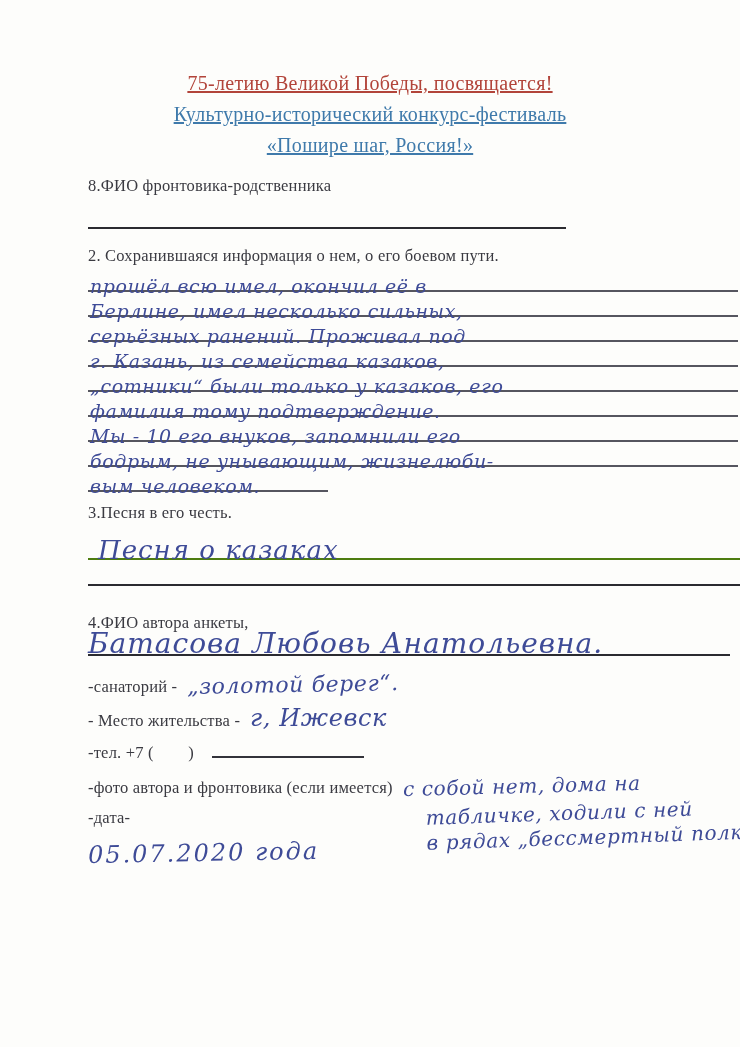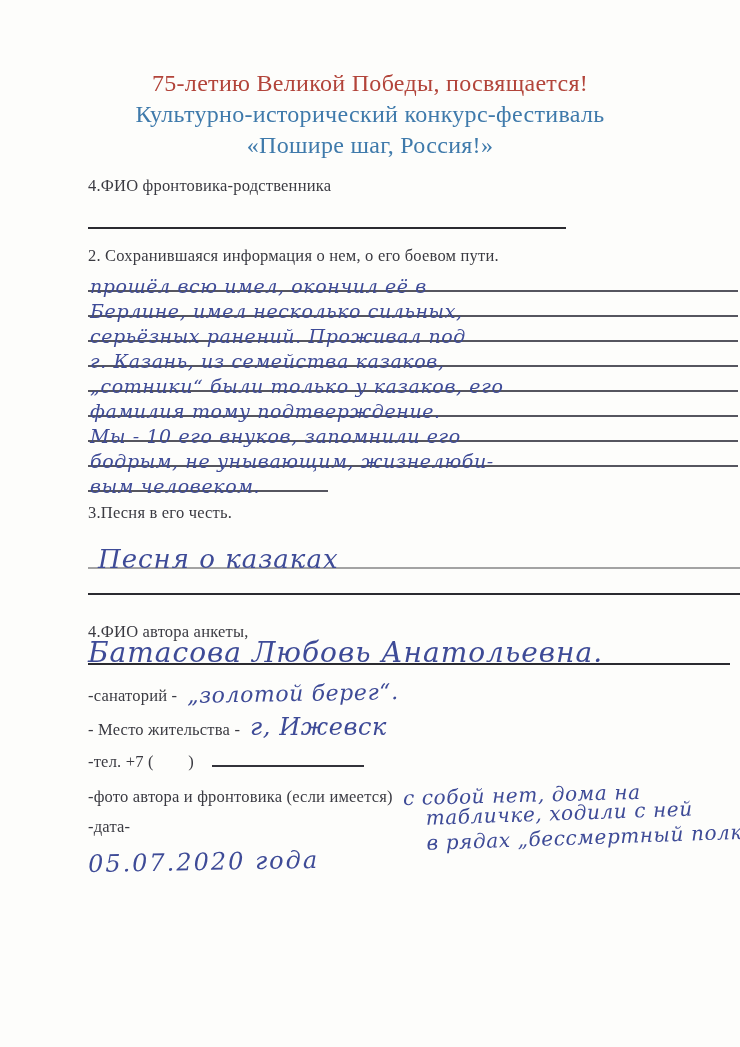--- a/index.html
+++ b/index.html
@@ -7,21 +7,21 @@
   .page {
     position:relative;
     width:740px; height:1047px;
     margin:0 auto;
     background:#fdfdfb;
     font-family:"Liberation Serif","DejaVu Serif",serif;
     color:#35353c;
     overflow:hidden;
   }
   .titles { padding-top:68px; text-align:center; }
-  .title { font-size:24px; line-height:31px; letter-spacing:0.3px; }
+  .title { font-size:20px; line-height:31px; letter-spacing:0.3px;text-decoration:underline; }
   .title.red  { color:var(--red,#b2443a); }
   .title.blue { color:var(--blue,#3f7aab); }
 
   .content { padding-left:88px; padding-right:6px; }
 
   .form-label { font-size:16.5px; color:#3a3a41; letter-spacing:0.2px; line-height:22px; }
 
   
   .hw {
     font-family:"DejaVu Serif",serif;
@@ -41,23 +41,23 @@
   .row {
     position:relative;
     height:25px; width:650px;
     border-bottom:2px solid #56565f;
   }
   .row .hw { position:absolute; left:2px; bottom:-7px; }
   .row.short { width:240px; }
 
   .q3-label { margin-top:10px; }
   .q3-answer {
-    position:relative; margin-top:17px;
+    position:relative; margin-top:8px;
     height:28px; width:652px;
-    border-bottom:2px solid #a3a3a3;
+    border-bottom:2px solid #4d7c0f;
   }
   .q3-answer .hw-big { position:absolute; left:10px; bottom:-7px; font-size:26px; }
   .blank-line { height:26px; width:652px; border-bottom:2px solid #2b2b30; }
 
   .q4-label { margin-top:26px; }
   .q4-name {
     position:relative;
     height:22px; width:642px;
     border-bottom:2px solid #2b2b30;
   }
@@ -95,21 +95,21 @@
 <div class="page">
 
   <div class="titles">
     <div class="title red">75-летию Великой Победы, посвящается!</div>
     <div class="title blue">Культурно-исторический конкурс-фестиваль</div>
     <div class="title blue">«Пошире шаг, Россия!»</div>
   </div>
 
   <div class="content">
 
-    <div class="form-label q1-label">4.ФИО фронтовика-родственника</div>
+    <div class="form-label q1-label">8.ФИО фронтовика-родственника</div>
     <div class="q1-line"></div>
 
     <div class="form-label q2-label">2. Сохранившаяся информация о нем, о его боевом пути.</div>
     <div class="rows">
       <div class="row">
           <span class="hw">прошёл всю имел, окончил её в</span>
         </div>
       <div class="row">
           <span class="hw">Берлине, имел несколько сильных,</span>
         </div>

